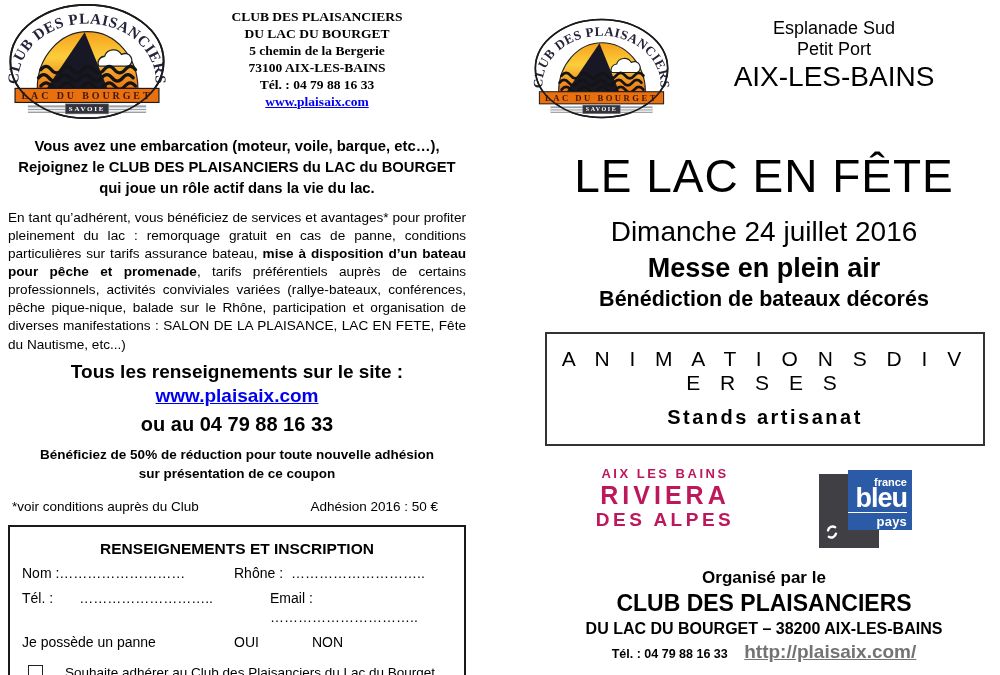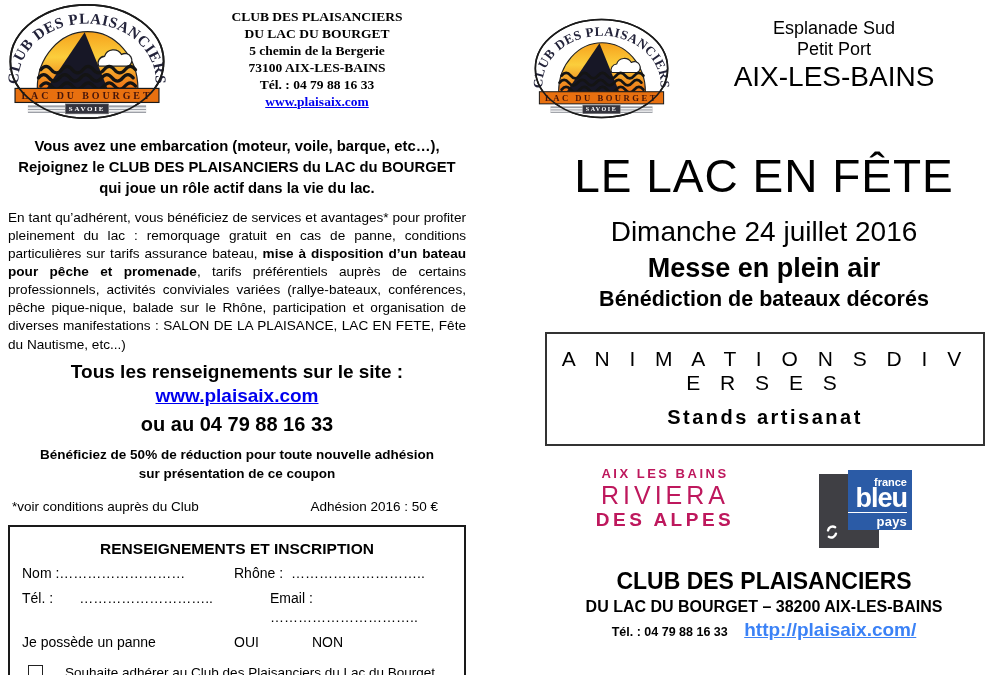--- a/index.html
+++ b/index.html
@@ -62,42 +62,42 @@
 
   .anim-box { margin:20px 10px 0 12px; border:2px solid #333;
               text-align:center; padding:13px 0 15px; }
   .anim-1 { font-size:21px; letter-spacing:7px; }
   .anim-2 { margin-top:11px; font-size:20px; font-weight:bold; letter-spacing:2.5px; }
 
   .logos-row { position:relative; height:108px; margin-top:12px; }
   .riviera { position:absolute; left:62px; top:8px; text-align:center;
              color:#be185d; width:140px; }
   .riviera-1 { font-size:13px;  font-weight:bold; letter-spacing:2.5px; }
-  .riviera-2 { font-size:25px;  font-weight:normal; letter-spacing:4px; line-height:1.12; }
+  .riviera-2 { font-size:25px;  font-weight:bold; letter-spacing:4px; line-height:1.12; }
   .riviera-3 { font-size:19px;  font-weight:bold; letter-spacing:3.5px; }
 
   .fb { position:absolute; left:286px; top:0; width:94px; height:100px; }
   .fb-gray { position:absolute; left:0; top:16px; width:60px; height:74px; background:#3F3F44; }
   .fb-blue { position:absolute; left:29px; top:12px; width:64px; height:60px;
              background:#2B5BA6; color:#fff; text-align:right; box-sizing:border-box;
              padding:7px 5px 0 0; }
   .fb-france { font-size:11px; font-weight:bold; line-height:10px; }
   .fb-bleu   { font-size:27px; font-weight:bold; line-height:23px; letter-spacing:-1px; }
   .fb-rule   { border:0; border-top:1.5px solid #fff; margin:2px 0 1px; }
   .fb-pays   { font-size:13px; font-weight:bold; letter-spacing:0.2px;margin-left:22px; }
   .fb-icon   { position:absolute; left:5px; bottom:4px; }
 
   .footer { text-align:center; margin-top:2px; }
   .f-org  { font-size:17px; font-weight:bold; }
   .f-club { font-size:23px; font-weight:bold; margin-top:2px; }
   .f-addr { font-size:16px; font-weight:bold; margin-top:3px; }
   .f-tel-row { margin-top:3px; }
   .f-tel { font-size:12.5px; font-weight:bold; }
   .f-url { font-size:19px; font-weight:bold; margin-left:12px;
-           color:#3b82f6; text-decoration:underline; cursor:pointer; }
+           color:#737373; text-decoration:underline; cursor:pointer; }
 </style>
 </head>
 <body>
 
 <div class="page">
 
   <div class="col-left">
 
     <div class="header-row">
       <div class="logo-wrap-left">
@@ -279,20 +279,21 @@
         <div class="fb-blue">
           <div class="fb-france">france</div>
           <div class="fb-bleu">bleu</div>
           <hr class="fb-rule">
           <div class="fb-pays">pays de savoie</div>
         </div>
       </div>
     </div>
 
     <div class="footer">
+      <div class="f-org">Organisé par le</div>
       <div class="f-club">CLUB DES PLAISANCIERS</div>
       <div class="f-addr">DU LAC DU BOURGET – 38200 AIX-LES-BAINS</div>
       <div class="f-tel-row">
         <span class="f-tel">Tél. : 04 79 88 16 33</span>
         <a class="f-url">http://plaisaix.com/</a>
       </div>
     </div>
   </div>
 </div>
 

